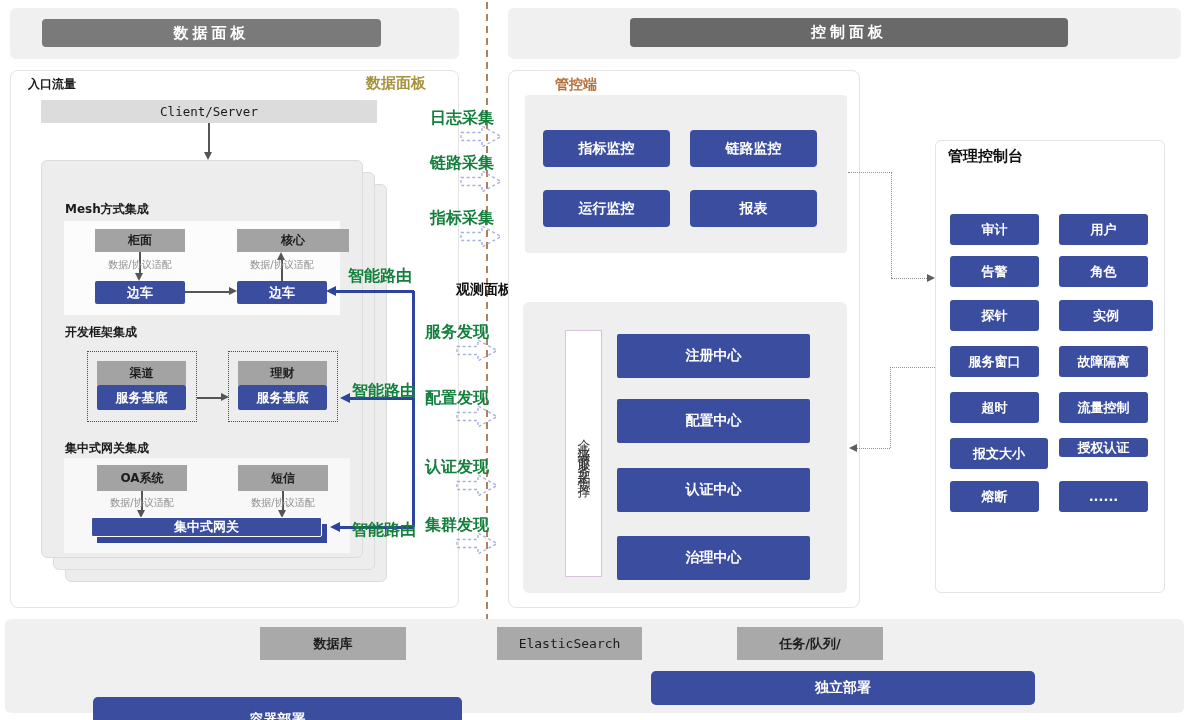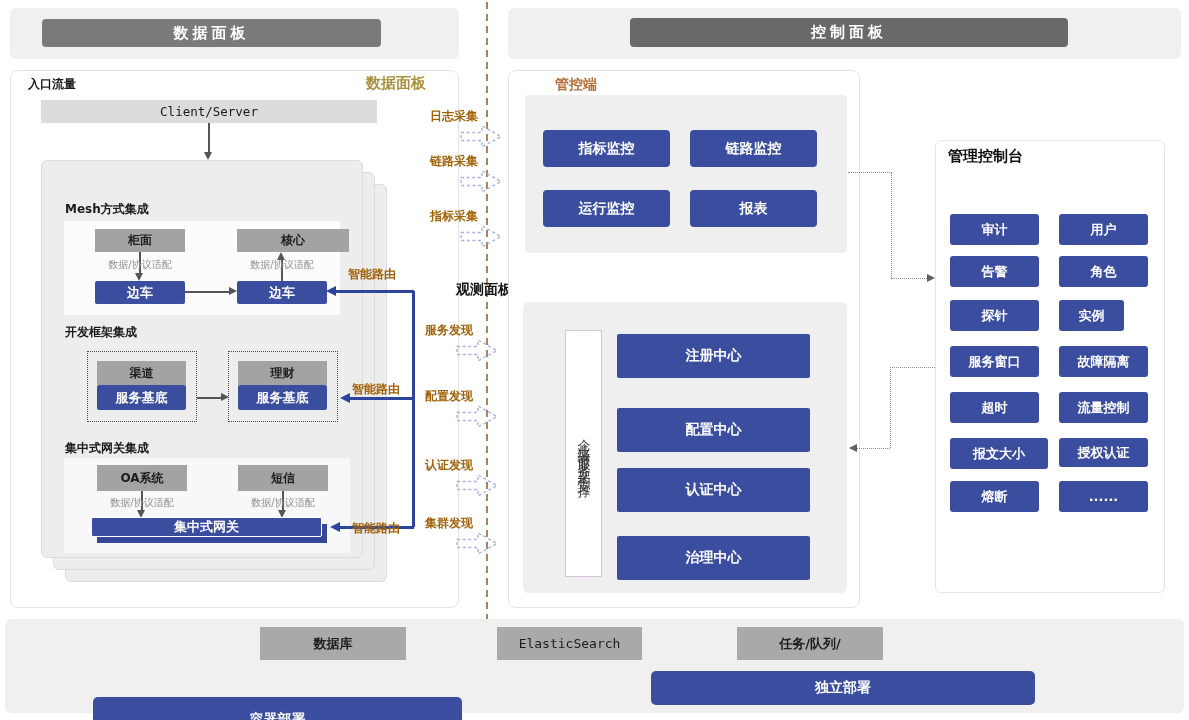--- a/index.html
+++ b/index.html
@@ -9,21 +9,21 @@
   .band{background:#f0f0f0;border-radius:6px;}
   .banner{color:#fff;font-weight:bold;font-size:15px;letter-spacing:4px;display:flex;align-items:center;justify-content:center;border-radius:4px;}
   .panel{background:#fff;border:1px solid #e4e4e4;border-radius:8px;}
   .card{background:#ededed;border:1px solid #dcdcdc;border-radius:6px;}
   .whitebox{background:#fcfcfc;}
   .graybox{background:#a3a3a3;color:#1c1c1c;font-weight:bold;font-size:12px;display:flex;align-items:center;justify-content:center;}
   .bluebox{background:#3a4d9e;color:#fff;font-weight:bold;font-size:13px;display:flex;align-items:center;justify-content:center;border-radius:2px;}
   .bluebtn{background:#3a4d9e;color:#fff;font-weight:bold;font-size:14px;display:flex;align-items:center;justify-content:center;border-radius:4px;}
   .sec-title{font-size:12px;font-weight:bold;color:#1a1a1a;}
   .adapter{font-size:10px;color:#8f8f8f;text-align:center;}
-  .flow-label{font-size:12px;font-weight:bold;color:#a16207;}
+  .flow-label{font-size:16px;font-weight:bold;color:#15803d;}
   .vline{background:#555;width:1.5px;}
   .hline{background:#555;height:1.5px;}
   .blue-line{background:#2c449c;}
   .tri-down{width:0;height:0;border-left:4.5px solid transparent;border-right:4.5px solid transparent;border-top:8px solid #555;}
   .tri-up{width:0;height:0;border-left:4.5px solid transparent;border-right:4.5px solid transparent;border-bottom:8px solid #555;}
   .tri-right{width:0;height:0;border-top:4.5px solid transparent;border-bottom:4.5px solid transparent;border-left:8px solid #555;}
   .tri-left-blue{width:0;height:0;border-top:5.5px solid transparent;border-bottom:5.5px solid transparent;border-right:10px solid #2c449c;}
   .tri-right-gray{width:0;height:0;border-top:4.5px solid transparent;border-bottom:4.5px solid transparent;border-left:8px solid #5f5f5f;}
   .tri-left-gray{width:0;height:0;border-top:4.5px solid transparent;border-bottom:4.5px solid transparent;border-right:8px solid #5f5f5f;}
   .dot-h{height:0;border-top:1.5px dotted #8f8f8f;}
@@ -143,38 +143,38 @@
 
   <div class="abs" style="left:525px;top:95px;width:322px;height:158px;background:#efefef;border-radius:4px;"></div>
   <div class="abs bluebtn" style="left:543px;top:130px;width:127px;height:37px;">指标监控</div>
   <div class="abs bluebtn" style="left:690px;top:130px;width:127px;height:37px;">链路监控</div>
   <div class="abs bluebtn" style="left:543px;top:190px;width:127px;height:37px;">运行监控</div>
   <div class="abs bluebtn" style="left:690px;top:190px;width:127px;height:37px;">报表</div>
 
   <div class="abs" style="left:523px;top:302px;width:324px;height:291px;background:#efefef;border-radius:6px;"></div>
   <div class="abs vertical-text" style="left:565px;top:330px;width:37px;height:247px;background:#fff;border:1px solid #d9c3dc;">企业级微服务架构支撑</div>
   <div class="abs bluebtn" style="left:617px;top:334px;width:193px;height:44px;border-radius:2px;">注册中心</div>
-  <div class="abs bluebtn" style="left:617px;top:408px;width:193px;height:44px;border-radius:2px;">配置中心</div>
+  <div class="abs bluebtn" style="left:617px;top:399px;width:193px;height:44px;border-radius:2px;">配置中心</div>
   <div class="abs bluebtn" style="left:617px;top:468px;width:193px;height:44px;border-radius:2px;">认证中心</div>
   <div class="abs bluebtn" style="left:617px;top:536px;width:193px;height:44px;border-radius:2px;">治理中心</div>
 
   <div class="abs panel" style="left:935px;top:140px;width:230px;height:453px;border-radius:6px;"></div>
   <div class="abs" style="left:948px;top:147px;font-size:15px;font-weight:bold;color:#111;">管理控制台</div>
   <div class="abs bluebtn" style="left:950px;top:214px;width:89px;height:31px;font-size:13px;border-radius:3px;">审计</div>
   <div class="abs bluebtn" style="left:1059px;top:214px;width:89px;height:31px;font-size:13px;border-radius:3px;">用户</div>
   <div class="abs bluebtn" style="left:950px;top:256px;width:89px;height:31px;font-size:13px;border-radius:3px;">告警</div>
   <div class="abs bluebtn" style="left:1059px;top:256px;width:89px;height:31px;font-size:13px;border-radius:3px;">角色</div>
   <div class="abs bluebtn" style="left:950px;top:300px;width:89px;height:31px;font-size:13px;border-radius:3px;">探针</div>
-  <div class="abs bluebtn" style="left:1059px;top:300px;width:65px;height:31px;font-size:13px;border-radius:3px;">实例</div>
+  <div class="abs bluebtn" style="left:1059px;top:300px;width:94px;height:31px;font-size:13px;border-radius:3px;">实例</div>
   <div class="abs bluebtn" style="left:950px;top:346px;width:89px;height:31px;font-size:13px;border-radius:3px;">服务窗口</div>
   <div class="abs bluebtn" style="left:1059px;top:346px;width:89px;height:31px;font-size:13px;border-radius:3px;">故障隔离</div>
   <div class="abs bluebtn" style="left:950px;top:392px;width:89px;height:31px;font-size:13px;border-radius:3px;">超时</div>
   <div class="abs bluebtn" style="left:1059px;top:392px;width:89px;height:31px;font-size:13px;border-radius:3px;">流量控制</div>
   <div class="abs bluebtn" style="left:950px;top:438px;width:98px;height:31px;font-size:13px;border-radius:3px;">报文大小</div>
-  <div class="abs bluebtn" style="left:1059px;top:438px;width:89px;height:29px;font-size:13px;border-radius:3px;">授权认证</div>
+  <div class="abs bluebtn" style="left:1059px;top:438px;width:89px;height:19px;font-size:13px;border-radius:3px;">授权认证</div>
   <div class="abs bluebtn" style="left:950px;top:481px;width:89px;height:31px;font-size:13px;border-radius:3px;">熔断</div>
   <div class="abs bluebtn" style="left:1059px;top:481px;width:89px;height:31px;font-size:13px;border-radius:3px;">......</div>
 
   <div class="abs dot-h" style="left:848px;top:172px;width:44px;"></div>
   <div class="abs dot-v" style="left:891px;top:172px;height:106px;"></div>
   <div class="abs dot-h" style="left:891px;top:278px;width:38px;"></div>
   <div class="abs tri-right-gray" style="left:927px;top:274px;"></div>
   <div class="abs dot-h" style="left:890px;top:367px;width:45px;"></div>
   <div class="abs dot-v" style="left:890px;top:367px;height:81px;"></div>
   <div class="abs dot-h" style="left:857px;top:448px;width:33px;"></div>

